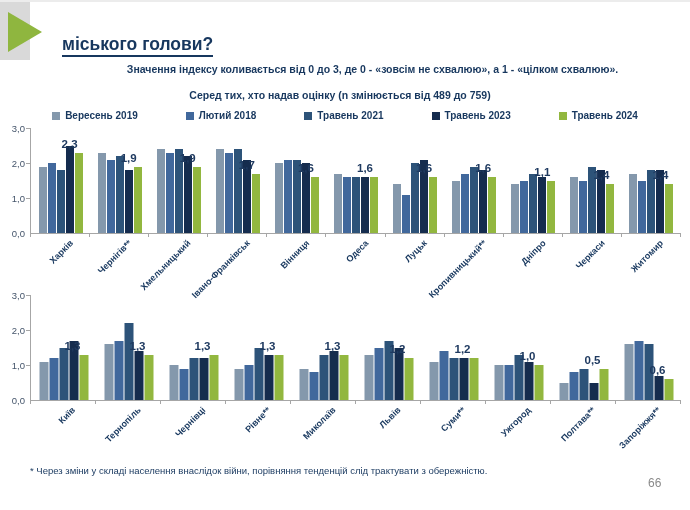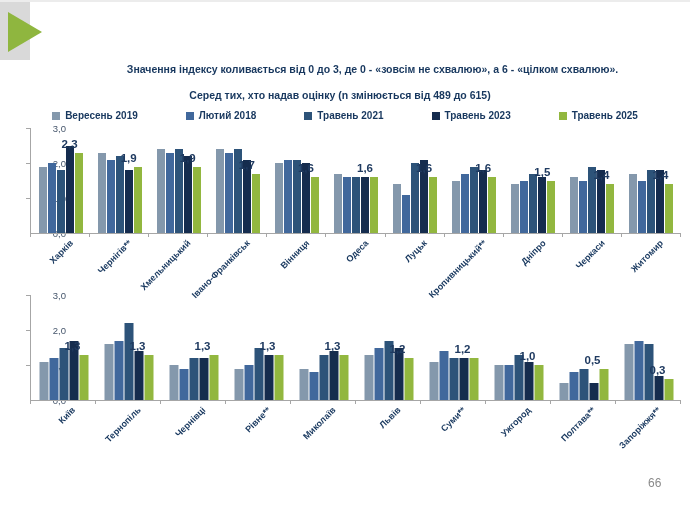--- a/index.html
+++ b/index.html
@@ -17,21 +17,21 @@
   .subtitle{position:absolute;left:60px;top:61px;width:625px;text-align:center;
     color:#17375e;font-size:10.5px;font-weight:bold;}
   .note{position:absolute;left:60px;top:87px;width:560px;text-align:center;
     color:#17375e;font-size:10.5px;font-weight:bold;}
   .legend{position:absolute;left:0;top:108px;width:690px;display:flex;justify-content:center;gap:48px;}
   .legend-item{display:flex;align-items:center;color:#17375e;font-size:10px;font-weight:bold;}
   .legend-swatch{width:8px;height:8px;margin-right:5px;display:inline-block;}
   .chart{position:absolute;left:0;width:690px;height:105px;}
   #chart-top{top:126px;}
   #chart-bottom{top:293px;}
-  .yaxis{position:absolute;left:0;top:0;width:27px;height:105px;padding-left:41px;}
+  .yaxis{position:absolute;left:0;top:0;width:27px;height:105px;}
   .ylab{position:absolute;right:2px;width:25px;text-align:right;
     color:#44546a;font-size:9.5px;transform:translateY(-50%);}
   .plot{position:absolute;left:30px;top:0;width:650px;height:105px;
     border-left:1px solid #a6a6a6;border-bottom:1px solid #a6a6a6;display:flex;}
   .ymark{position:absolute;left:-5px;width:4px;height:1px;background:#a6a6a6;}
   .xtick{position:absolute;top:105px;width:1px;height:4px;background:#a6a6a6;}
   .group{position:relative;flex:1;height:100%;}
   .bars{position:absolute;bottom:0;left:50%;transform:translateX(-50%);
     display:flex;align-items:flex-end;gap:1px;}
   .bar{display:block;}
@@ -45,45 +45,46 @@
   .pagenum{position:absolute;left:648px;top:474px;color:#8a8a8a;font-size:12px;}
 </style>
 </head>
 <body>
 
 <div class="corner-square"></div>
 <div class="corner-arrow"></div>
 
 <div class="title">
   <br>
+  <span class="u">міського голови?</span>
 </div>
 
-<div class="subtitle">Значення індексу коливається від 0 до 3, де 0 - «зовсім не схвалюю», а 6 - «цілком схвалюю».</div>
-<div class="note">Серед тих, хто надав оцінку  (n змінюється від 489 до 615)</div>
+<div class="subtitle">Значення індексу коливається від 0 до 3, де 0 - «зовсім не схвалюю», а 1 - «цілком схвалюю».</div>
+<div class="note">Серед тих, хто надав оцінку  (n змінюється від 489 до 759)</div>
 
 <div class="legend" id="legend">
     <span class="legend-item">
       <span class="legend-swatch" style="background: rgb(132, 152, 172);"></span>
       <span>Вересень 2019</span>
     </span>
     <span class="legend-item">
       <span class="legend-swatch" style="background: rgb(65, 104, 156);"></span>
       <span>Лютий 2018</span>
     </span>
     <span class="legend-item">
       <span class="legend-swatch" style="background: rgb(45, 83, 121);"></span>
       <span>Травень 2021</span>
     </span>
     <span class="legend-item">
       <span class="legend-swatch" style="background: rgb(21, 44, 78);"></span>
       <span>Травень 2023</span>
     </span>
     <span class="legend-item">
       <span class="legend-swatch" style="background: rgb(146, 183, 63);"></span>
-      <span>Травень 2025</span>
+      <span>Травень 2024</span>
     </span>
   </div>
 
 <div class="chart" id="chart-top">
   <div class="yaxis">
       <span class="ylab" style="top: 0px;">3,0</span>
       <span class="ylab" style="top: 35px;">2,0</span>
       <span class="ylab" style="top: 70px;">1,0</span>
       <span class="ylab" style="top: 105px;">0,0</span>
     </div>
@@ -180,21 +181,21 @@
         <span class="citylab">Кропивницький**</span>
       </div>
       <div class="group">
         <div class="bars">
           <span class="bar" style="width: 8px; height: 49px; background: rgb(132, 152, 172);"></span>
           <span class="bar" style="width: 8px; height: 52.5px; background: rgb(65, 104, 156);"></span>
           <span class="bar" style="width: 8px; height: 59.5px; background: rgb(45, 83, 121);"></span>
           <span class="bar" style="width: 8px; height: 56px; background: rgb(21, 44, 78);"></span>
           <span class="bar" style="width: 8px; height: 52.5px; background: rgb(146, 183, 63);"></span>
         </div>
-        <span class="vallab" style="bottom: 55.5px;">1,5</span>
+        <span class="vallab" style="bottom: 55.5px;">1,1</span>
         <span class="citylab">Дніпро</span>
       </div>
       <div class="group">
         <div class="bars">
           <span class="bar" style="width: 8px; height: 56px; background: rgb(132, 152, 172);"></span>
           <span class="bar" style="width: 8px; height: 52.5px; background: rgb(65, 104, 156);"></span>
           <span class="bar" style="width: 8px; height: 66.5px; background: rgb(45, 83, 121);"></span>
           <span class="bar" style="width: 8px; height: 63px; background: rgb(21, 44, 78);"></span>
           <span class="bar" style="width: 8px; height: 49px; background: rgb(146, 183, 63);"></span>
         </div>
@@ -338,33 +339,34 @@
         <span class="citylab">Полтава**</span>
       </div>
       <div class="group">
         <div class="bars">
           <span class="bar" style="width: 9px; height: 56px; background: rgb(132, 152, 172);"></span>
           <span class="bar" style="width: 9px; height: 59.5px; background: rgb(65, 104, 156);"></span>
           <span class="bar" style="width: 9px; height: 56px; background: rgb(45, 83, 121);"></span>
           <span class="bar" style="width: 9px; height: 24.5px; background: rgb(21, 44, 78);"></span>
           <span class="bar" style="width: 9px; height: 21px; background: rgb(146, 183, 63);"></span>
         </div>
-        <span class="vallab" style="bottom: 24px;">0,3</span>
+        <span class="vallab" style="bottom: 24px;">0,6</span>
         <span class="citylab">Запоріжжя**</span>
       </div>
       <span class="xtick" style="left: calc(0% - 1px);"></span>
       <span class="xtick" style="left: calc(10% - 1px);"></span>
       <span class="xtick" style="left: calc(20% - 1px);"></span>
       <span class="xtick" style="left: calc(30% - 1px);"></span>
       <span class="xtick" style="left: calc(40% - 1px);"></span>
       <span class="xtick" style="left: calc(50% - 1px);"></span>
       <span class="xtick" style="left: calc(60% - 1px);"></span>
       <span class="xtick" style="left: calc(70% - 1px);"></span>
       <span class="xtick" style="left: calc(80% - 1px);"></span>
       <span class="xtick" style="left: calc(90% - 1px);"></span>
       <span class="xtick" style="left: calc(100% - 1px);"></span>
     </div>
 </div>
 
 <div class="footnotes">
+  <div>* Через зміни у складі населення внаслідок війни, порівняння тенденцій слід трактувати з обережністю.</div>
 </div>
 
 <div class="pagenum">66</div>
 
 </body></html>

